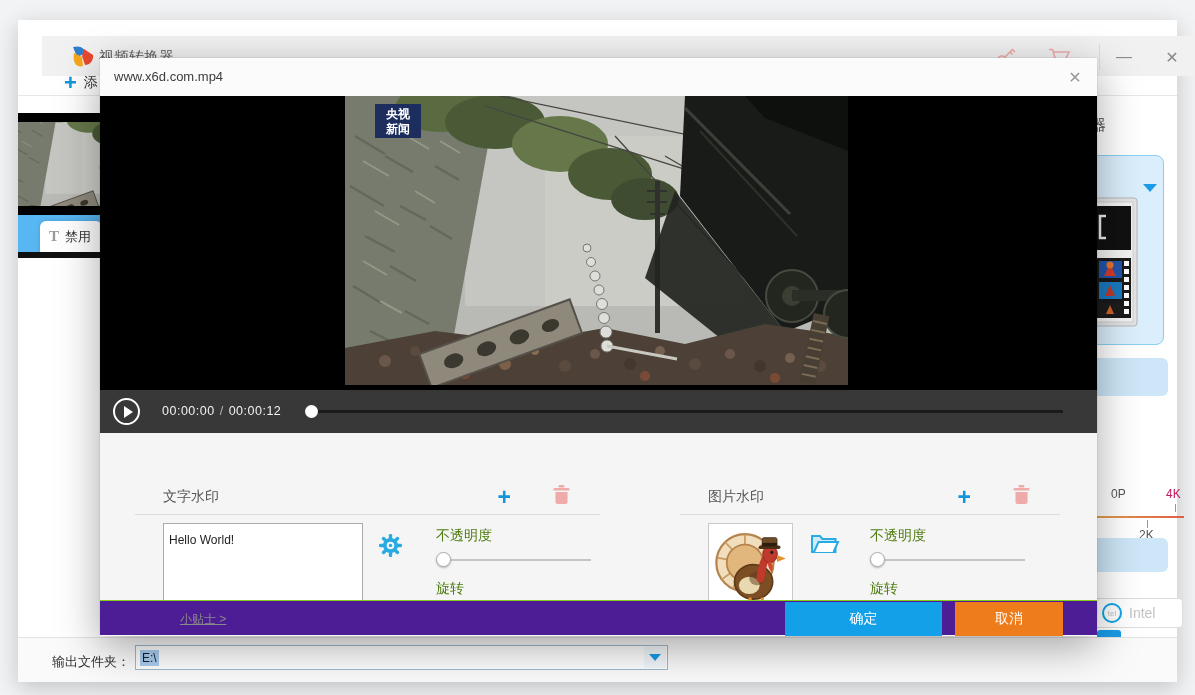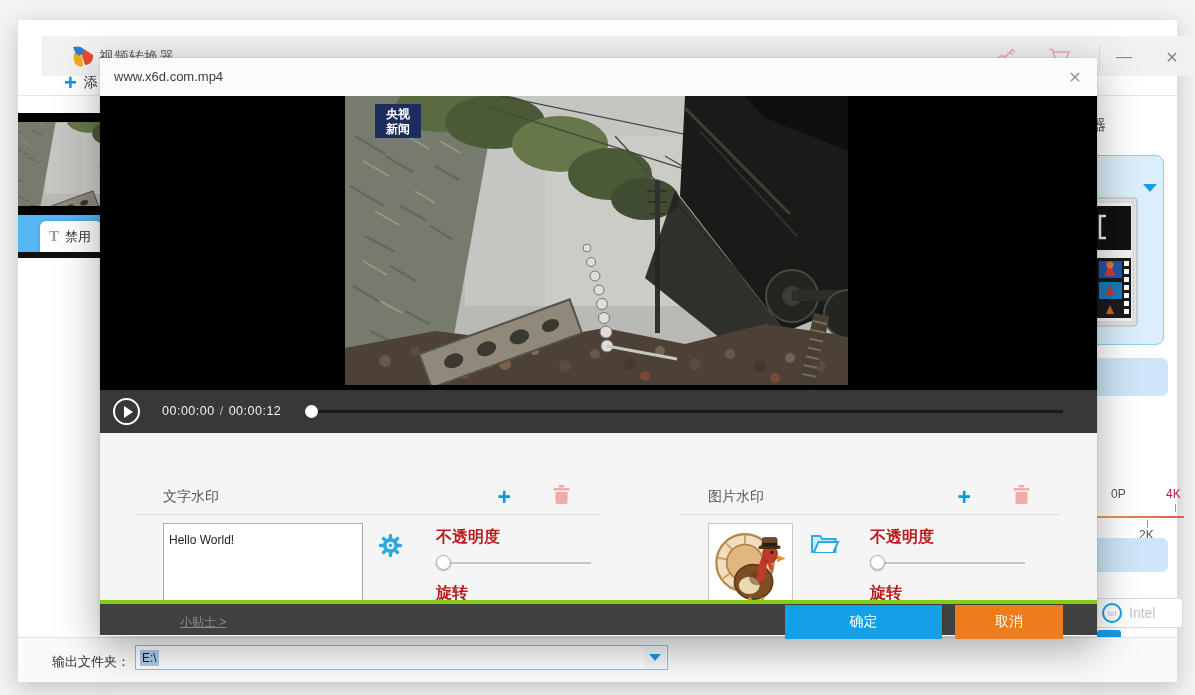--- a/index.html
+++ b/index.html
@@ -90,31 +90,31 @@
     padding:0 30px 0 28px; }
   .wm-head .ttl { font-size:14px; color:#555; }
   .wm-head .plus { margin-left:auto; color:#1296db; font-size:23px; font-weight:bold; line-height:20px; }
   .wm-head .trash { margin-left:42px; }
   .wm-body { display:flex; margin-top:8px; padding-left:28px; align-items:flex-start; }
   #wm-textarea { width:200px; height:85px; border:1px solid #ababab; background:#fff; resize:none;
     font-size:12px; color:#222; padding:9px 5px; font-family:"Liberation Sans","DejaVu Sans",sans-serif; outline:none; }
   #gear-wrap { margin-left:15px; margin-top:10px; }
   .ctl-col { display:flex; flex-direction:column; }
   #wm-text-group .ctl-col { margin-left:33px; }
-  .ctl-col .lbl { font-size:16px; color:#b91c1c; margin:4px 0 7px;font-weight:bold; }
+  .ctl-col .lbl { font-size:14px; color:#4d7c0f; margin:4px 0 7px; }
   .slider { position:relative; width:155px; height:16px; margin-bottom:8px; }
   .slider .track { position:absolute; left:0; right:0; top:7px; height:2px; background:#c6c6c6; }
   .slider .thumb { position:absolute; left:0; top:0; width:15px; height:15px; border-radius:50%;
     background:#fff; border:1px solid #adadad; box-shadow:0 1px 2px rgba(0,0,0,.25); }
   #img-box { width:85px; height:90px; background:#fff; border:1px solid #c9c9c9; display:flex;
     align-items:center; justify-content:center; }
   #folder-wrap { margin-left:17px; margin-top:8px; }
   #wm-img-group .ctl-col { margin-left:30px; }
 
-  #modal-footer { left:0; top:542px; width:100%; height:35px; background:#404040; border-top:4px solid #84cc16; }
+  #modal-footer { left:0; top:542px; width:100%; height:35px; background:#4c1d95; border-top:1px solid #84cc16; }
   #tips-link { left:80px; top:10px; font-size:12px; color:#8a8a8a; text-decoration:underline; }
   .dlg-btn { top:1px; height:34px; color:#fff; font-size:14px; display:flex; align-items:center; justify-content:center; }
   #ok-btn { left:685px; width:157px; background:#12a0e8; }
   #cancel-btn { left:855px; width:108px; background:#ee7c1a; }
 </style>
 </head>
 <body>
 
 <svg width="0" height="0" style="position:absolute">
   <defs>

